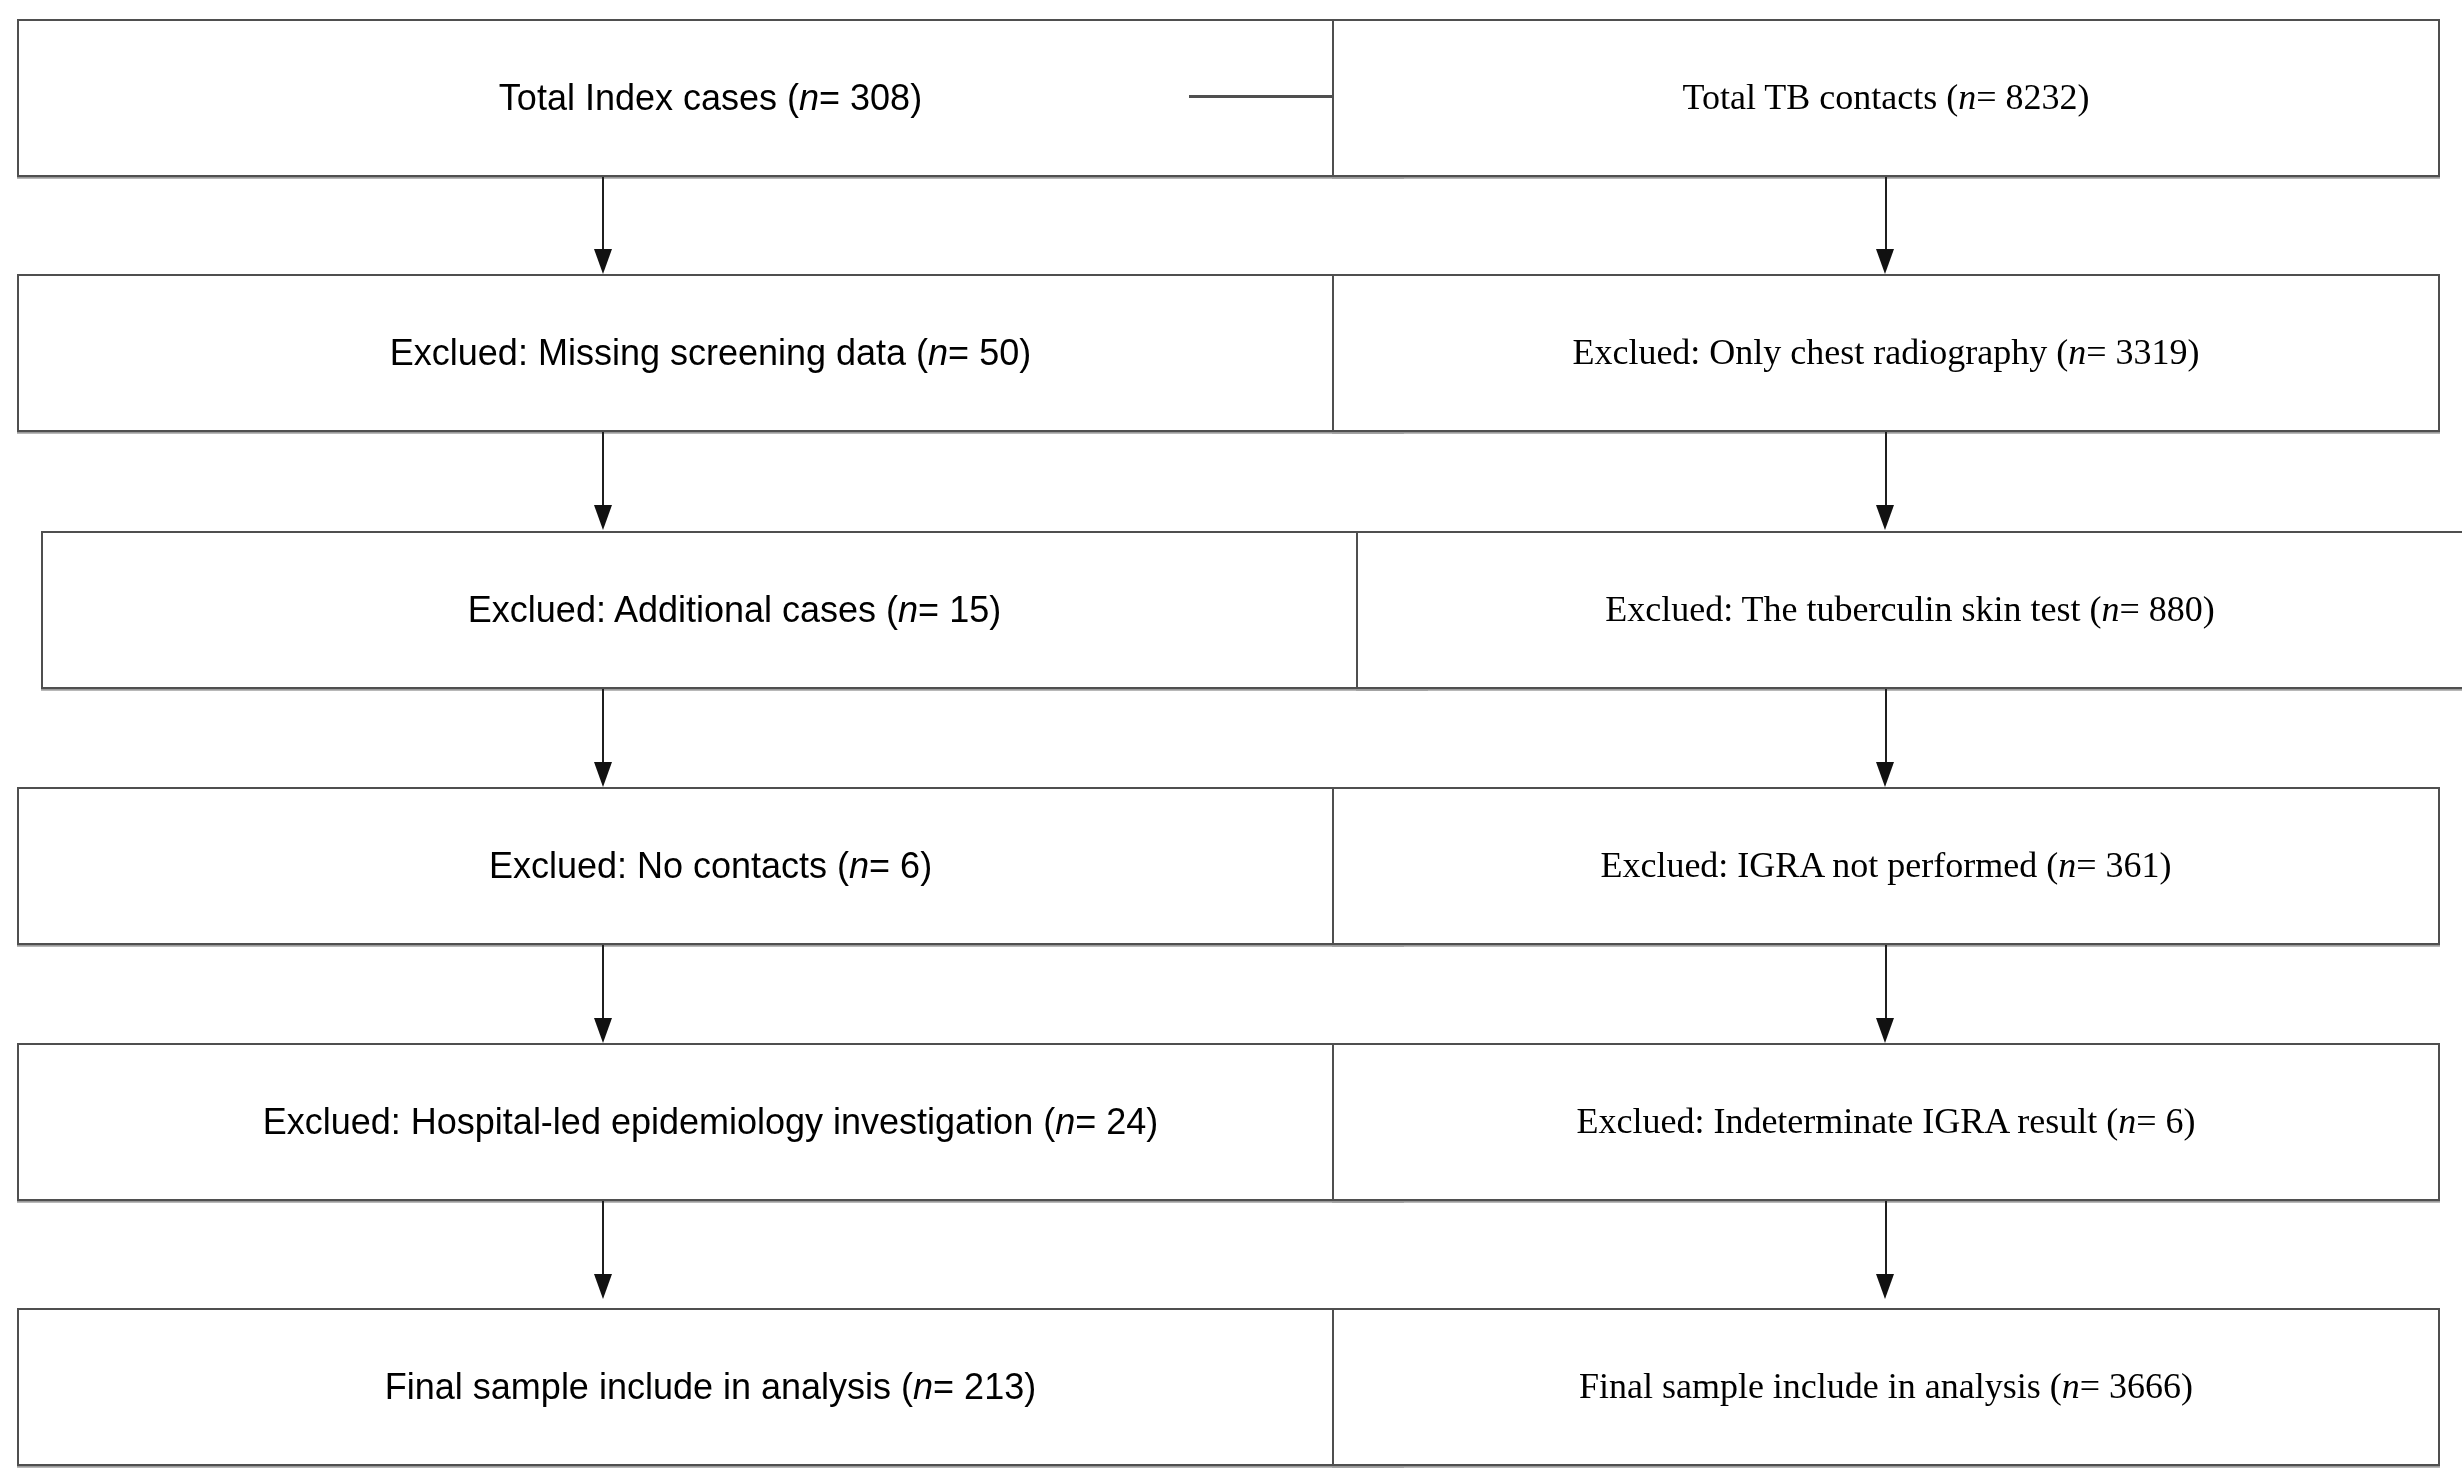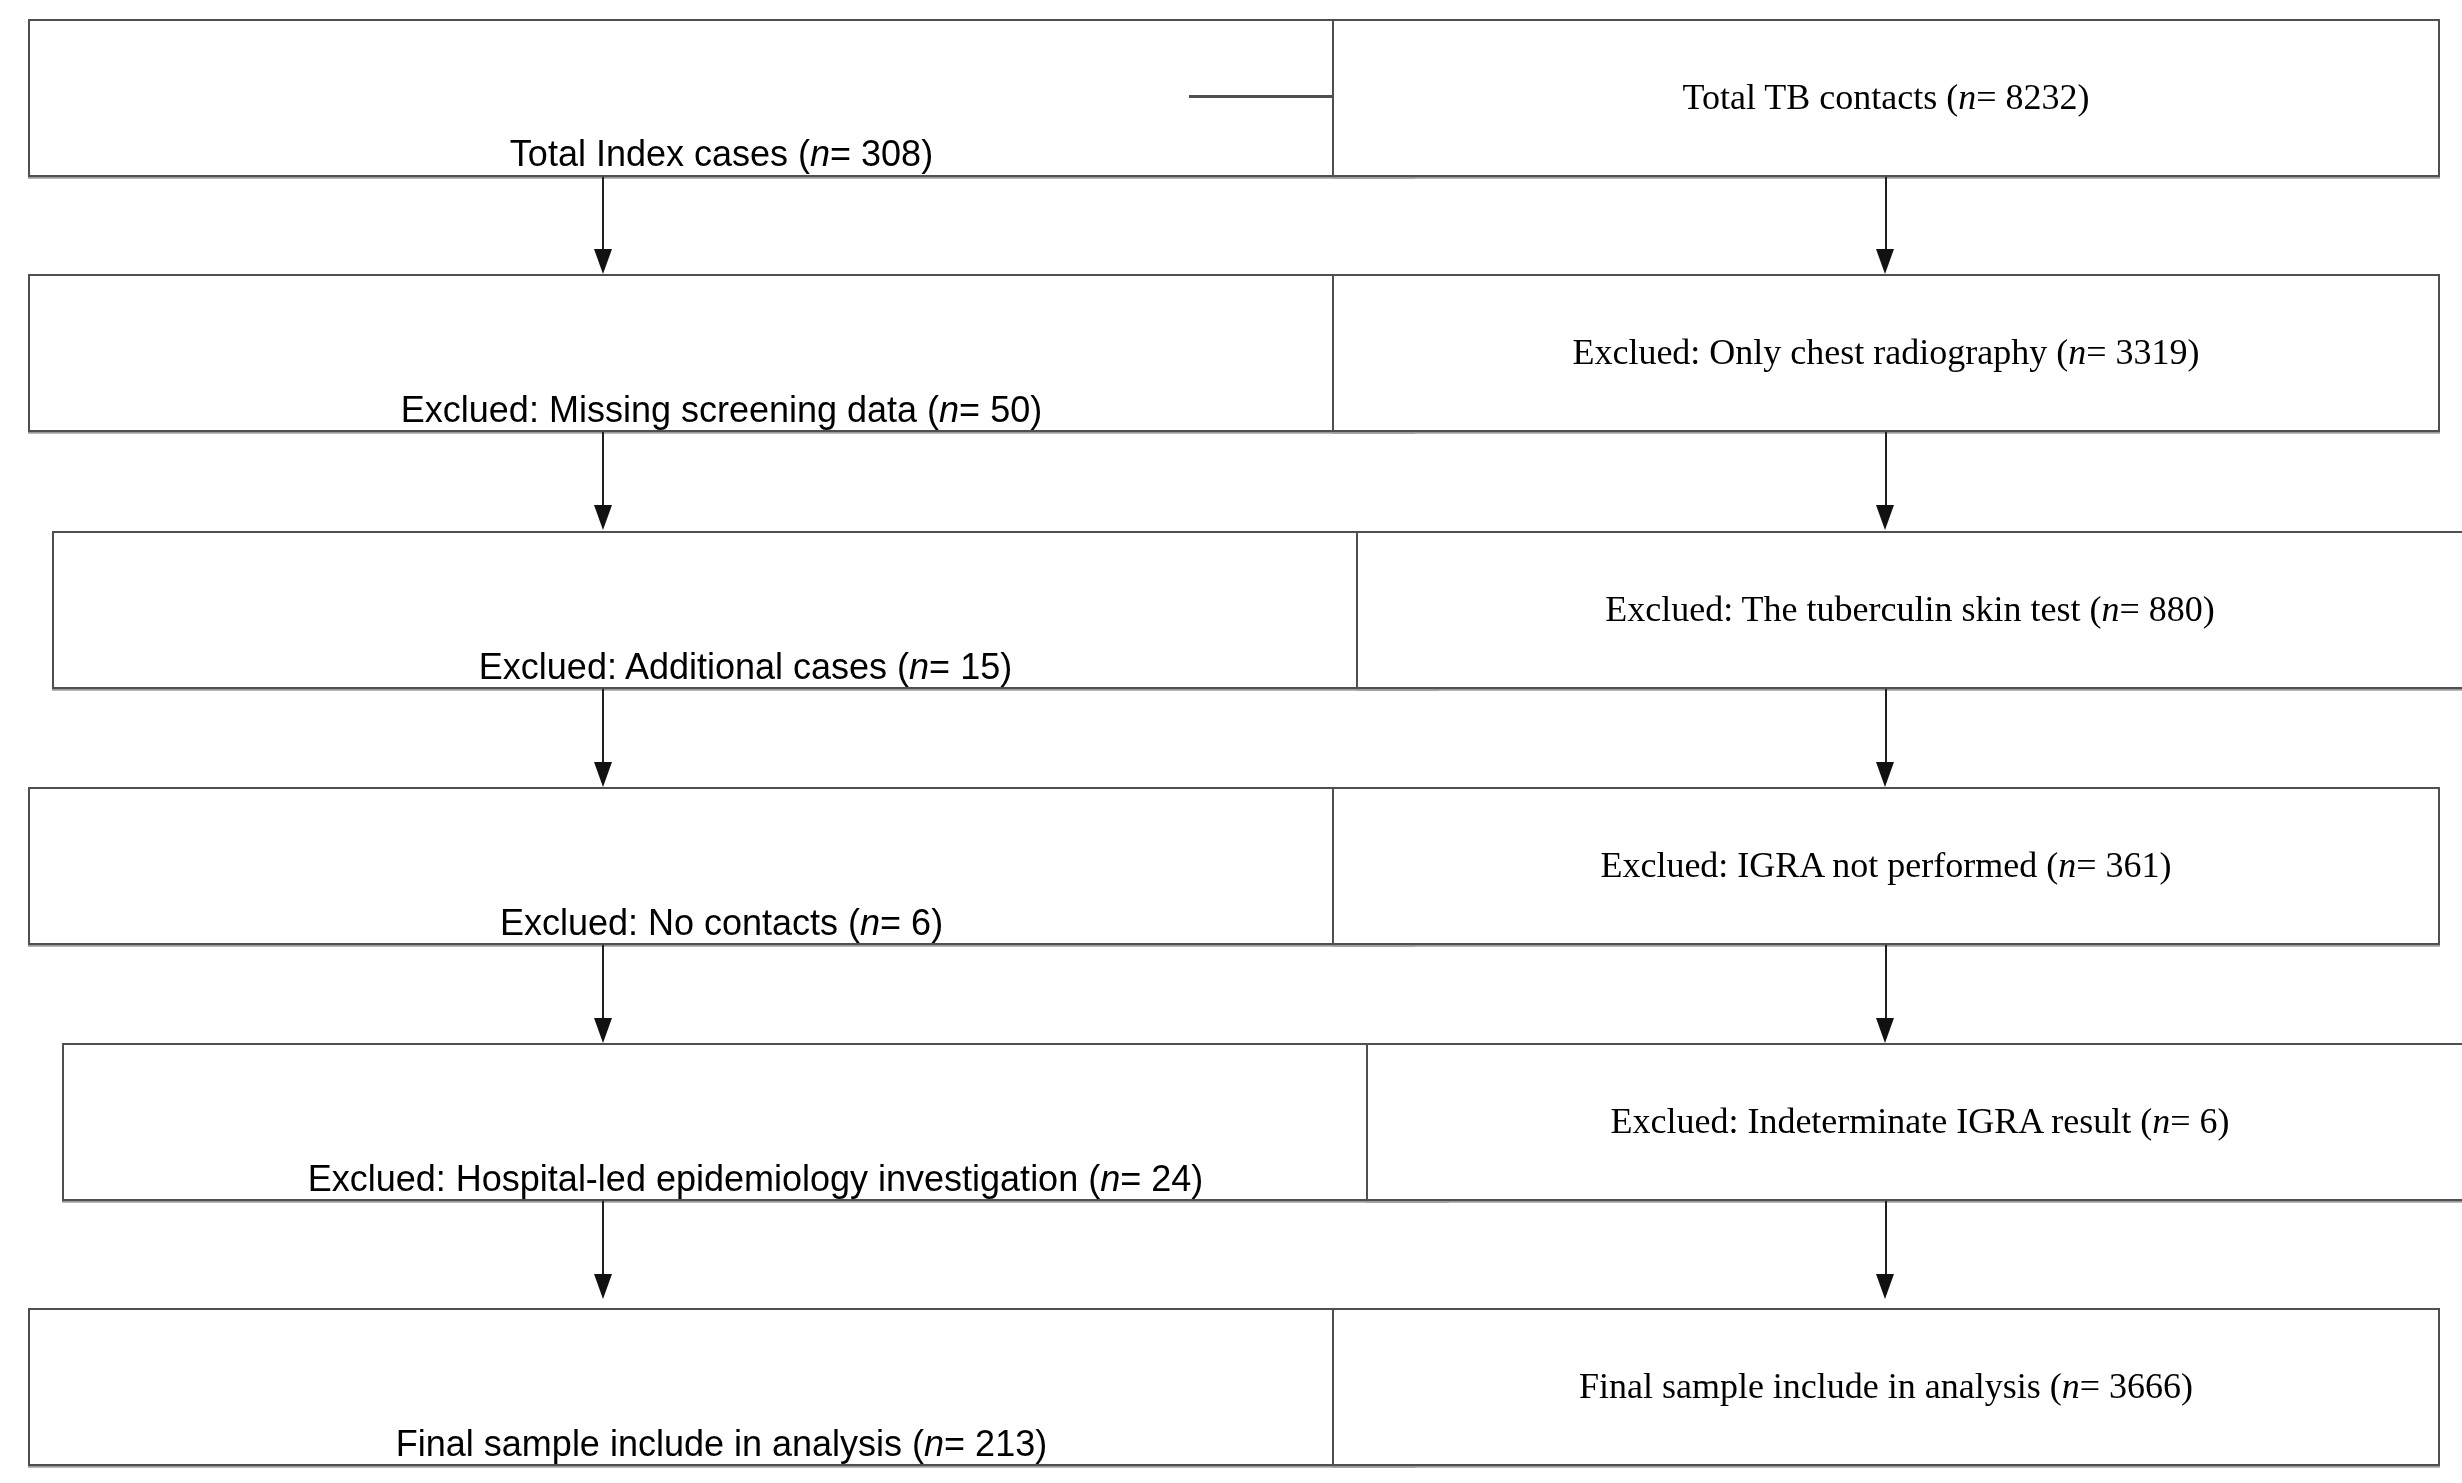--- a/index.html
+++ b/index.html
@@ -24,27 +24,27 @@
     box-shadow: 0 1.7px 0 #9a9a9a;
     display: flex;
     align-items: center;
     justify-content: center;
     text-align: center;
     font-size: 36px;
     line-height: 1.15;
     padding: 0 17px;
   }
   .box i { font-style: italic; }
-  .colL { left: 28px;   width: 1387px; align-items: flex-end; }
+  .colL { left: 17px;   width: 1387px; }
   .colR { left: 1332px; width: 1108px; font-family: Liberation Serif, serif; }
   .r1 { top: 18.7px; }
   .r2 { top: 274px; }
   .r3 { top: 531px; margin-left: 24px; }
   .r4 { top: 787px; }
-  .r5 { top: 1043px; margin-left: 34px; }
+  .r5 { top: 1043px; }
   .r6 { top: 1300px; margin-top: 8px; }
   .stem {
     position: absolute;
     width: 1.7px;
     background: #1f1f1f;
   }
   .head {
     position: absolute;
     width: 0;
     height: 0;

